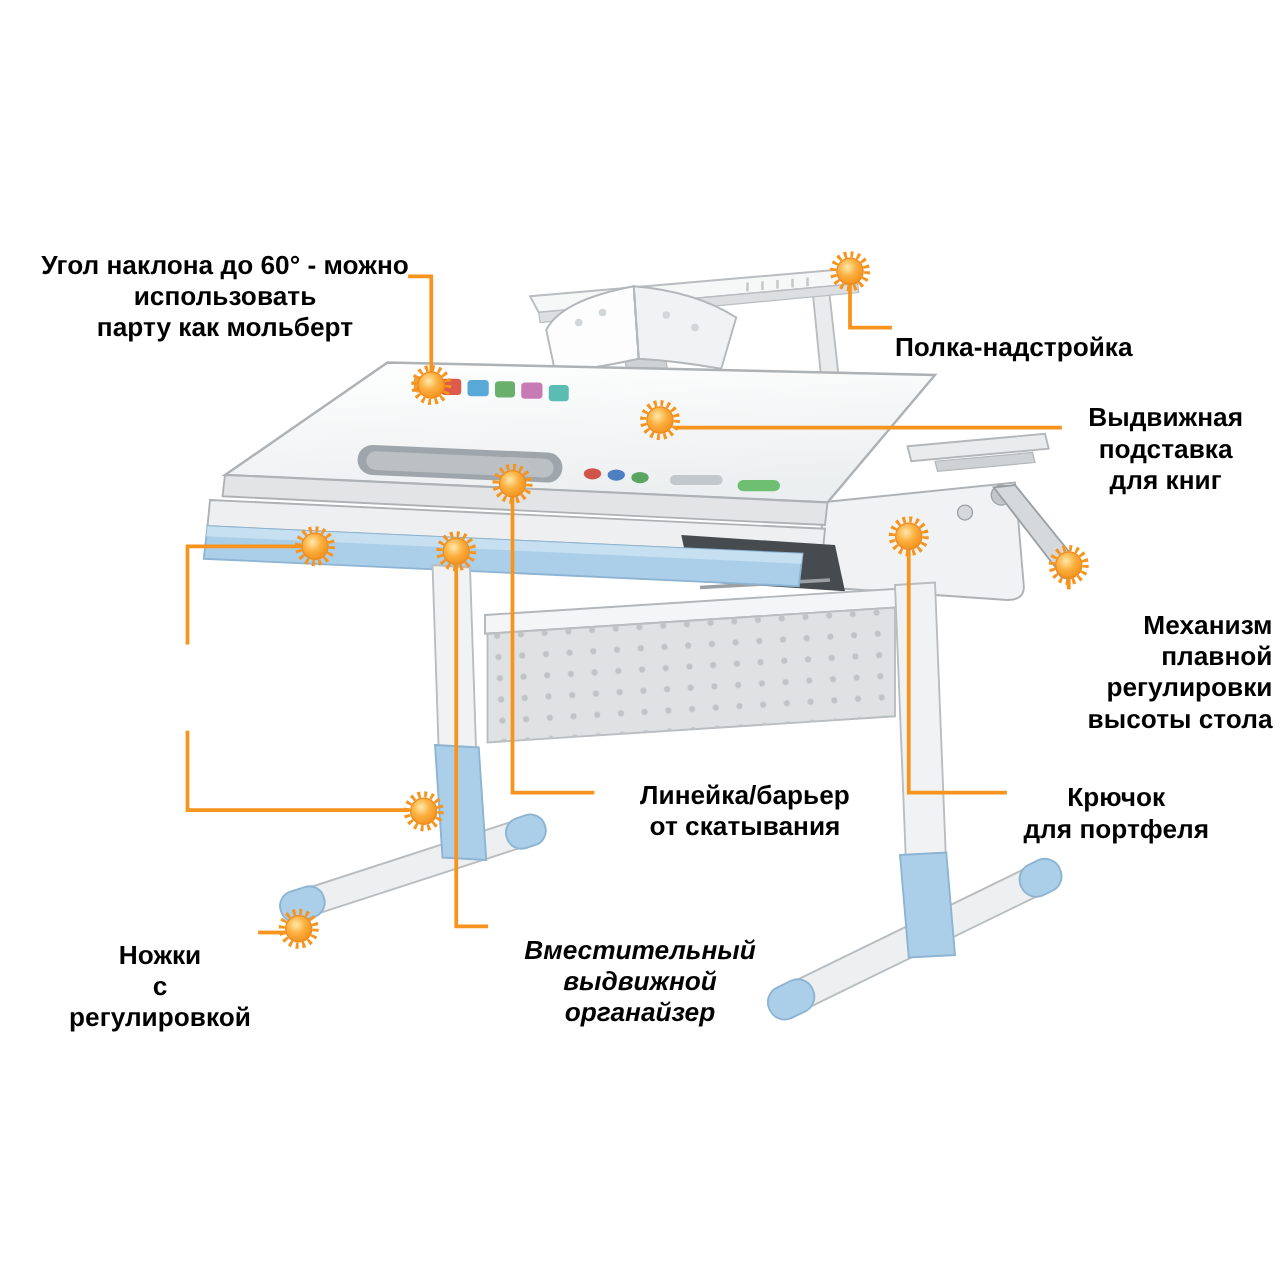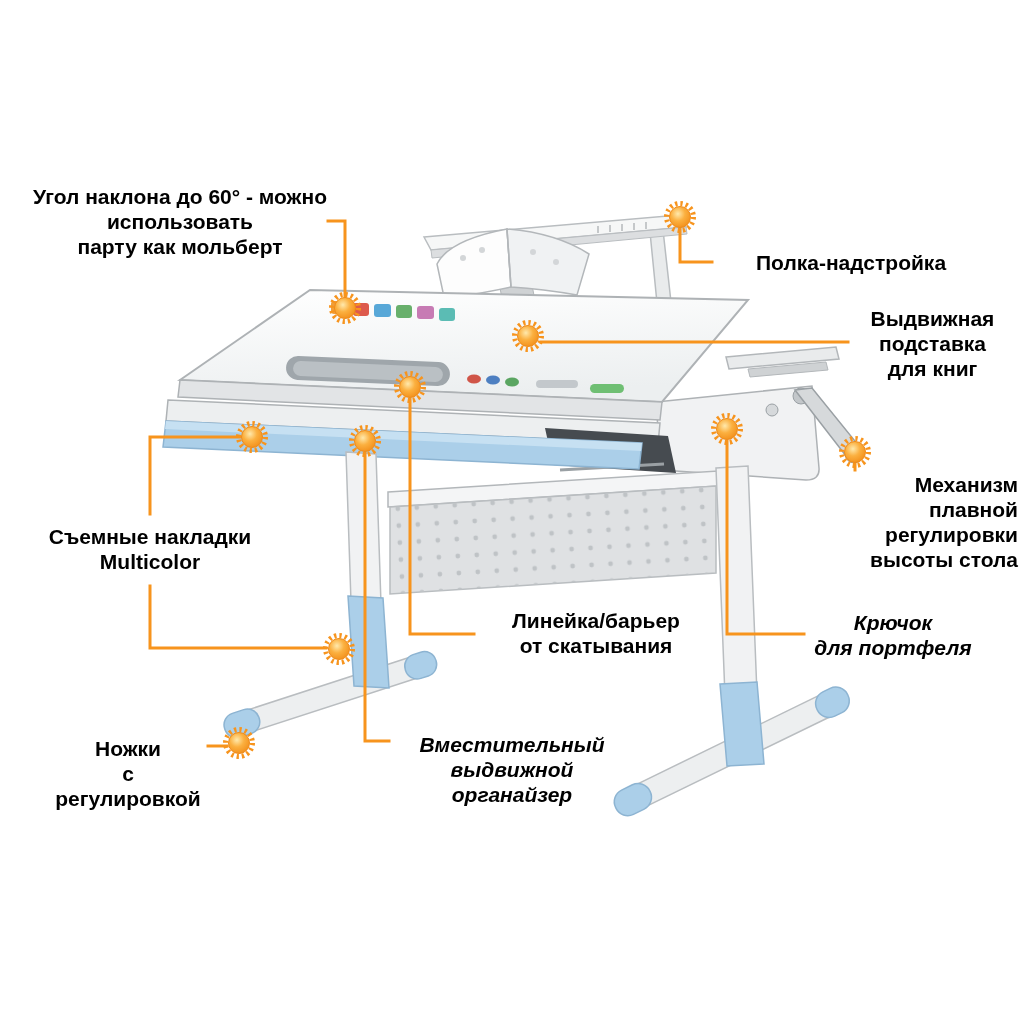--- a/index.html
+++ b/index.html
@@ -9,20 +9,21 @@
   }
   .stage svg{position:absolute;left:0;top:0;}
   .callout-label{
     position:absolute;
     font-weight:bold;
     font-size:21px;
     line-height:25px;
     color:#000000;
     white-space:pre-line;
     text-align:center;
+    margin-top:16px;
   }
   .callout-label.align-left{text-align:left;}
 </style>
 </head>
 <body>
 
 <div class="stage">
 
   <svg width="1024" height="1024" viewBox="0 0 1024 1024">
     <defs>
@@ -159,36 +160,34 @@
       <use href="#sun" transform="translate(410,387)"></use>
       <use href="#sun" transform="translate(365,441)"></use>
       <use href="#sun" transform="translate(239,743)"></use>
     </g>
   </svg>
 
   <div class="callout-label" style="left:20px;top:184px;width:320px;">Угол наклона до 60° - можно
 использовать
 парту как мольберт</div>
 
-  <div class="callout-label align-left" style="left:756px;top:250px;width:260px;">Полка-надстройка</div>
+  <div class="callout-label align-left" style="left:716px;top:250px;width:260px;">Полка-надстройка</div>
 
   <div class="callout-label" style="left:850px;top:306px;width:165px;">Выдвижная
 подставка
 для книг</div>
 
   <div class="callout-label" style="left:853px;top:472px;width:165px;text-align:right;">Механизм
 плавной
 регулировки
 высоты стола</div>
 
-  <div class="callout-label" style="left:808px;top:610px;width:170px;font-style:italic;">Крючок
+  <div class="callout-label" style="left:808px;top:610px;width:170px;">Крючок
 для портфеля</div>
 
-  <div class="callout-label" style="left:40px;top:524px;width:220px;">Съемные накладки
-Multicolor</div>
 
   <div class="callout-label" style="left:496px;top:608px;width:200px;">Линейка/барьер
 от скатывания</div>
 
   <div class="callout-label" style="left:392px;top:732px;width:240px;font-style:italic;">Вместительный
 выдвижной органайзер</div>
 
   <div class="callout-label" style="left:48px;top:736px;width:160px;text-align:center;">Ножки
 с регулировкой</div>
 

